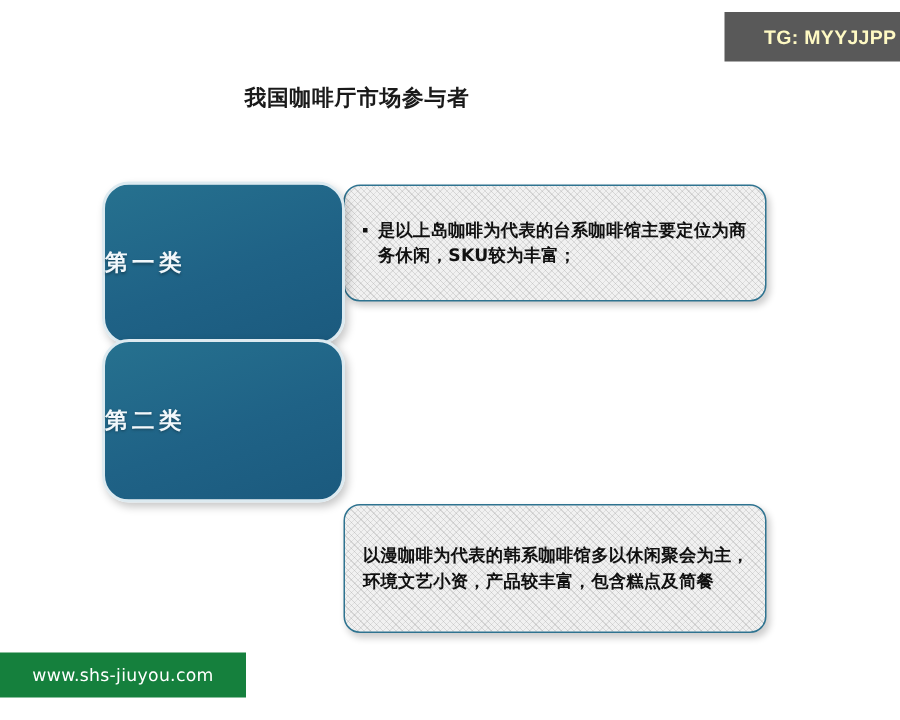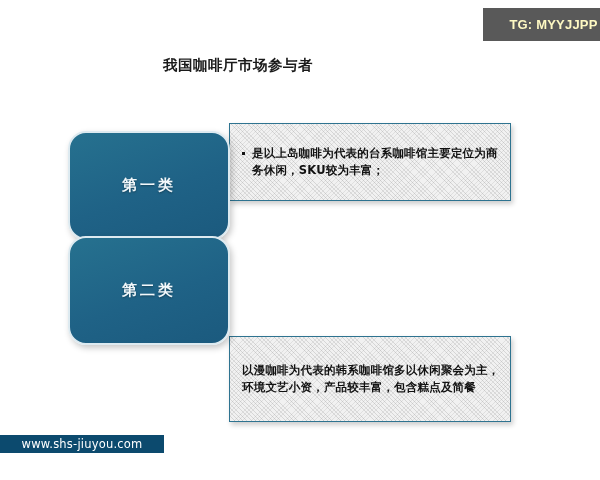--- a/index.html
+++ b/index.html
@@ -68,21 +68,21 @@
 
   
   .content-box {
     position: absolute;
     left: 229px;
     top: 6px;
     width: 282px;
     height: 78px;
     box-sizing: border-box;
     border: 1px solid #2e7390;
-    border-radius: 0;
+    border-radius: 11px;
     background-color: #f1f1f1;
     background-image:
       repeating-linear-gradient(45deg,
         rgba(150,150,150,0.30) 0px,
         rgba(150,150,150,0.30) 0.6px,
         rgba(255,255,255,0) 0.6px,
         rgba(255,255,255,0) 3px),
       repeating-linear-gradient(-45deg,
         rgba(150,150,150,0.20) 0px,
         rgba(150,150,150,0.20) 0.6px,
@@ -114,50 +114,49 @@
     top: 7px;
     width: 2.5px;
     height: 2.5px;
     background: #111111;
   }
 
   
   .label-box {
     position: absolute;
     left: 68px;
-    top: 14px;
+    top: 4px;
     width: 162px;
     height: 109px;
     box-sizing: border-box;
     border-radius: 18px;
     background: linear-gradient(160deg, #26718f 0%, #1f6286 55%, #1b5a7e 100%);
     border: 2px solid #ddeaf0;
     box-shadow: 2px 3px 6px rgba(0,0,0,0.22);
     display: flex;
     align-items: center;
-    justify-content: center;
     z-index: 3;
   }
   .label-text {
     color: #f2f8fb;
     font-family: "DejaVu Sans", "Liberation Sans", sans-serif;
     font-size: 15px;
     font-weight: 700;
     letter-spacing: 3px;
     text-shadow: 0 1px 2px rgba(0,0,0,0.35);
   }
 
   
   #watermark {
     position: absolute;
     left: 0px;
     top: 435px;
     width: 164px;
-    height: 18px;
-    background: #0c4a6e;
+    height: 30px;
+    background: #15803d;
     color: #ffffff;
     font-family: "DejaVu Sans", "Liberation Sans", sans-serif;
     font-size: 11.5px;
     display: flex;
     align-items: center;
     justify-content: center;
     box-sizing: border-box;
     letter-spacing: 0.2px;
   }
 </style>

